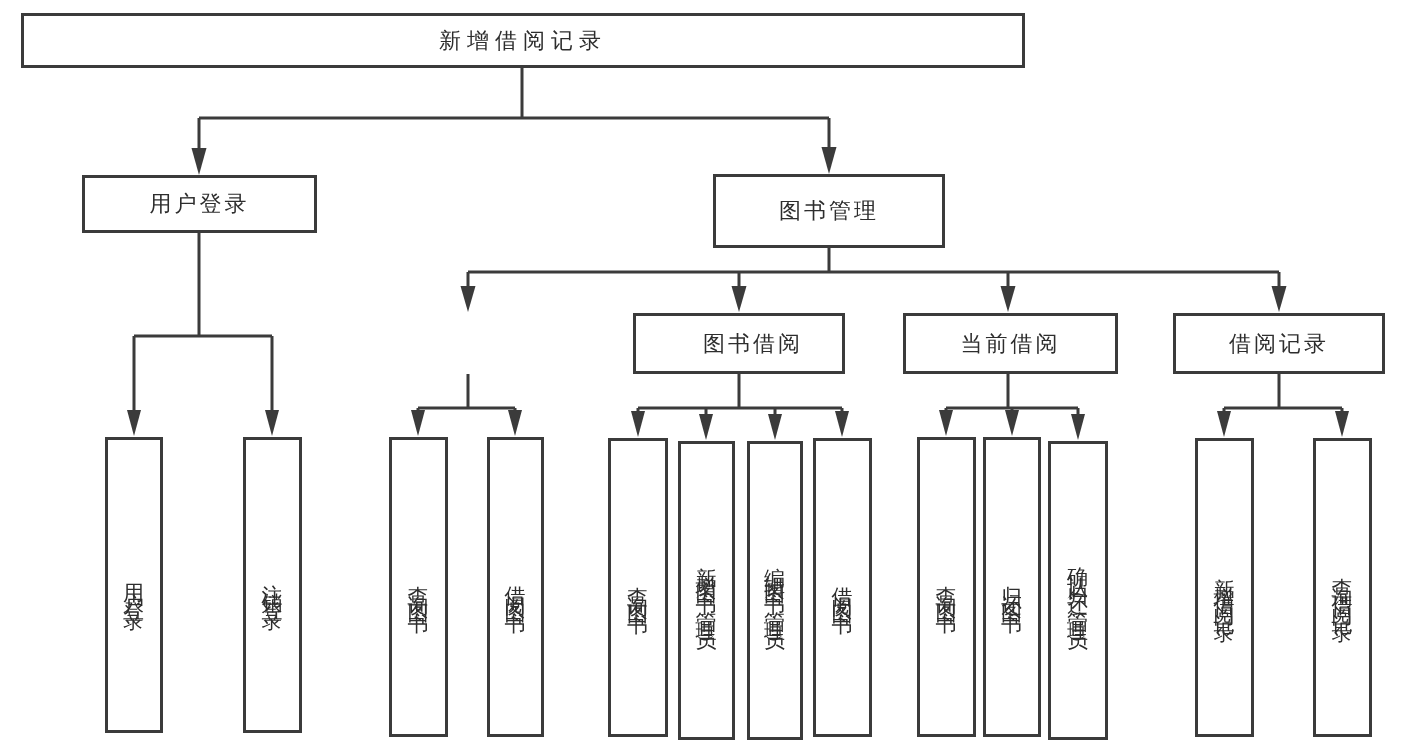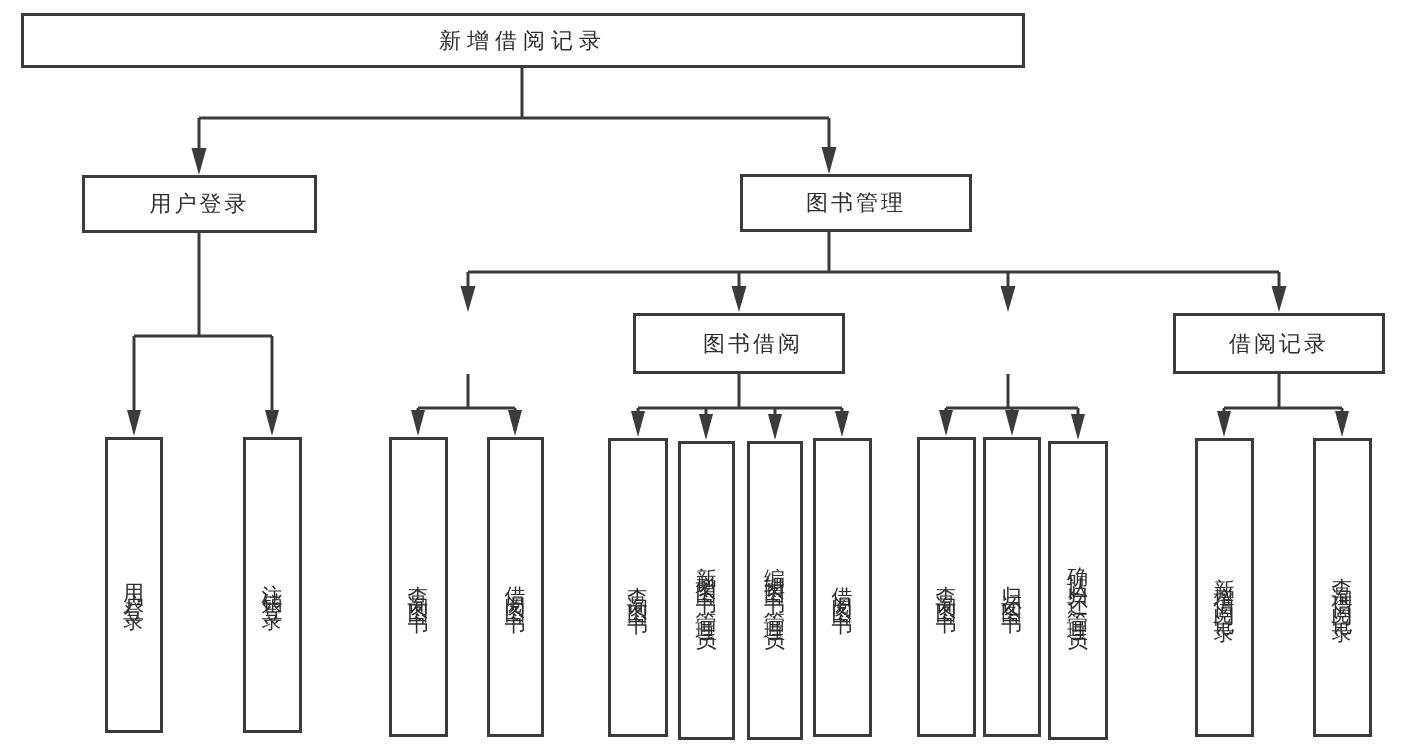--- a/index.html
+++ b/index.html
@@ -90,26 +90,29 @@
     </g>
   </svg>
 
   <div class="node root" style="left:21px;top:13px;width:1004px;height:55px;">
     <span class="lbl">新增借阅记录</span>
   </div>
 
   <div class="node" style="left:82px;top:175px;width:235px;height:58px;">
     <span class="lbl">用户登录</span>
   </div>
-  <div class="node" style="left:740px;top:174px;width:232px;height:58px;justify-content:center;">
+  <div class="node" style="left:713px;top:174px;width:232px;height:74px;justify-content:center;">
     <span class="lbl">图书管理</span>
   </div>
 
   <div class="node" style="left:633px;top:313px;width:212px;height:61px;padding-left:28px;">
     <span class="lbl">图书借阅</span>
+  </div>
+  <div class="node" style="left:903px;top:313px;width:215px;height:61px;">
+    <span class="lbl">当前借阅</span>
   </div>
   <div class="node" style="left:1173px;top:313px;width:212px;height:61px;">
     <span class="lbl">借阅记录</span>
   </div>
 
   <div class="node leaf" style="left:105px;top:437px;width:58px;height:296px;">
     <span class="lbl">用户登录</span>
   </div>
   <div class="node leaf" style="left:243px;top:437px;width:59px;height:296px;">
     <span class="lbl">注销登录</span>

